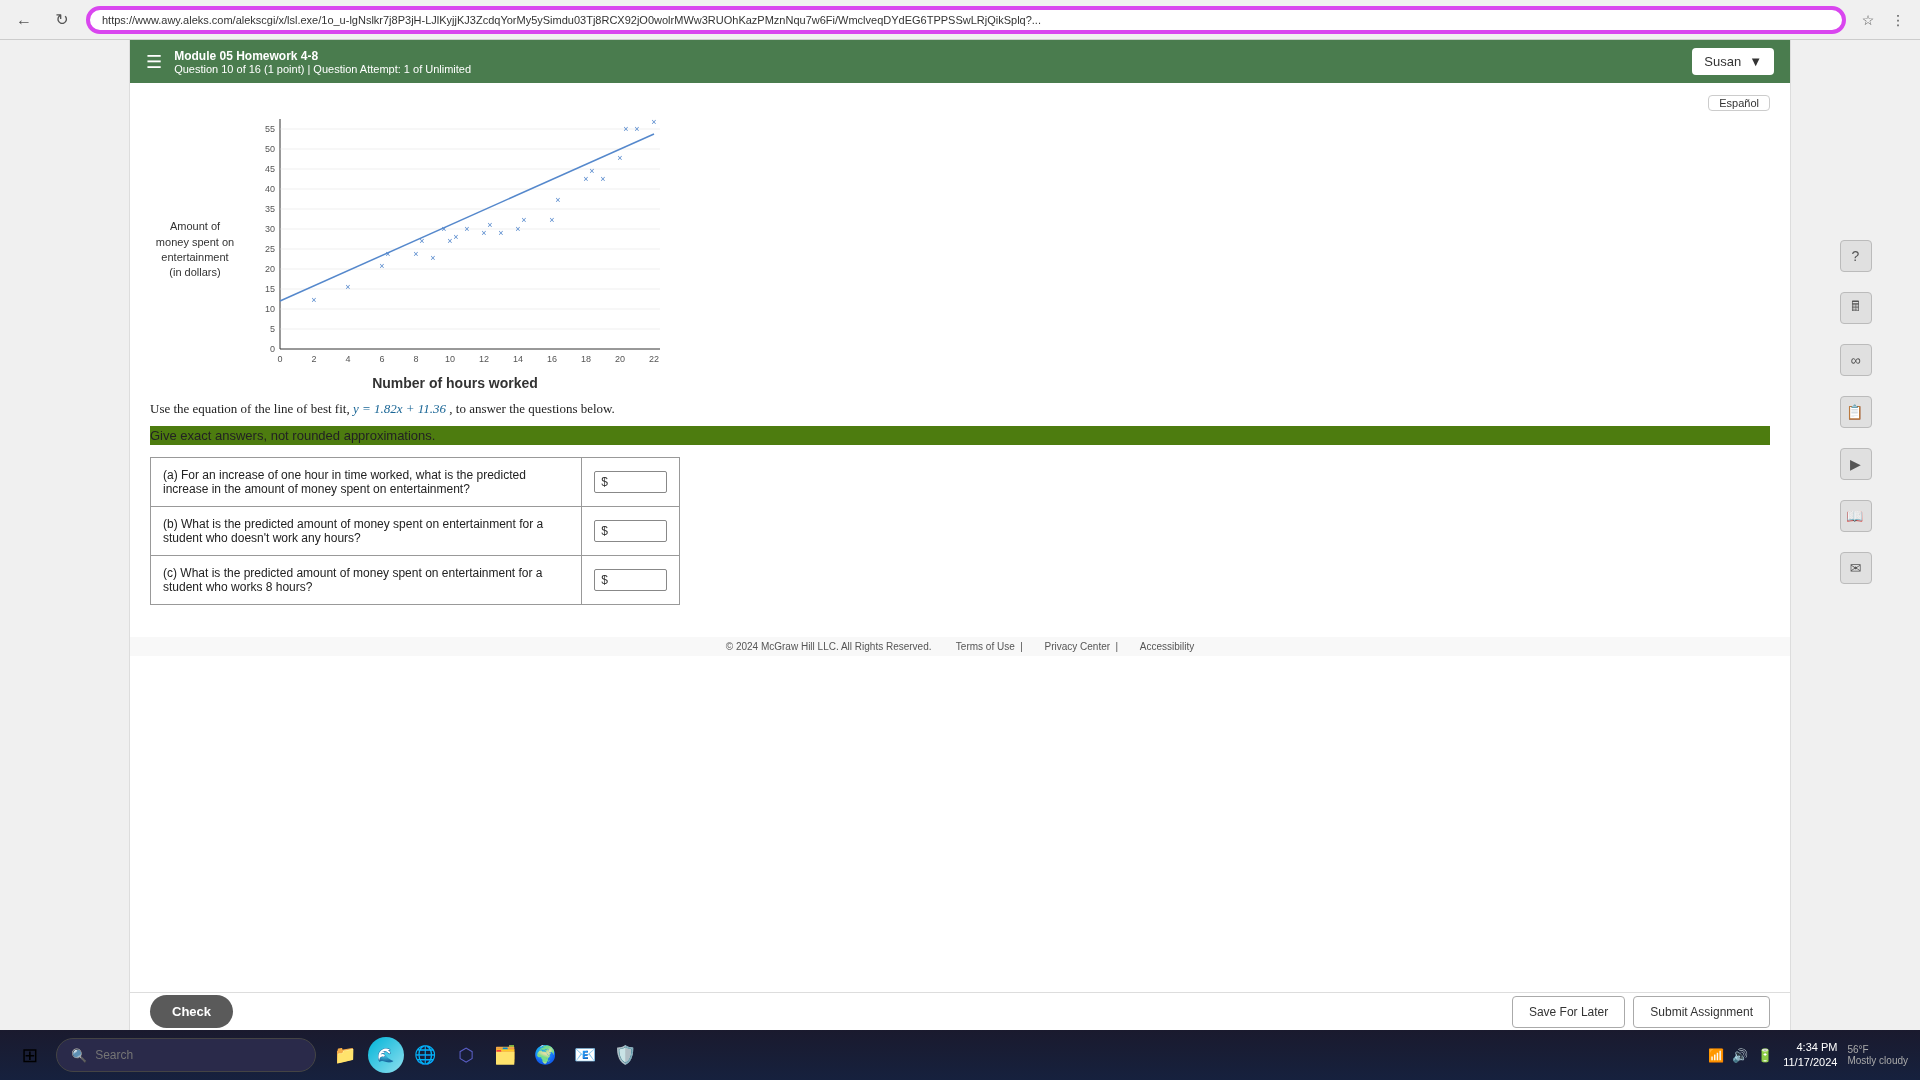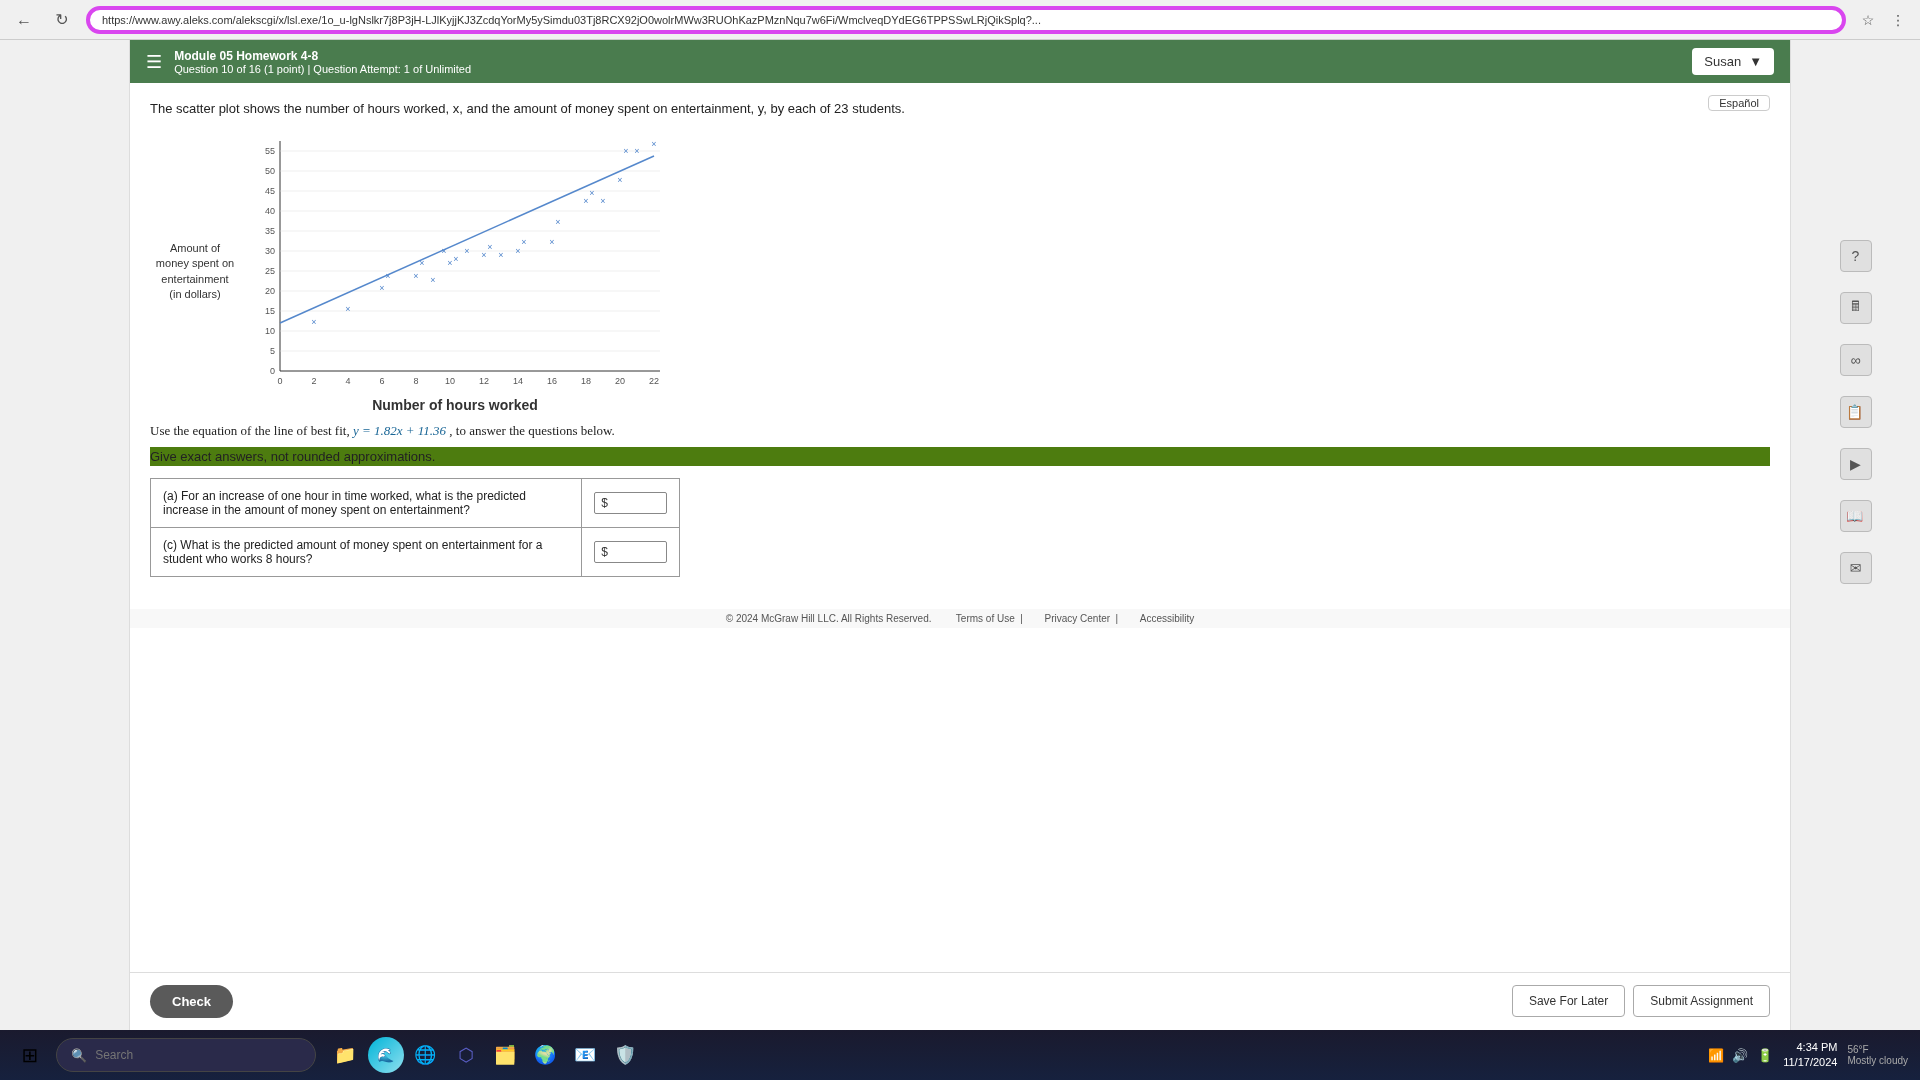--- a/index.html
+++ b/index.html
@@ -215,24 +215,24 @@
     }
 
     
     .bottom-bar {
       position: absolute;
       bottom: 0;
       left: 0;
       right: 0;
       background: white;
       border-top: 1px solid #ddd;
-      padding: 12px 20px;
+      padding: 2px 20px;
       display: flex;
       justify-content: space-between;
-      align-items: flex-start;
+      align-items: flex-end;
     }
     .check-btn {
       background: #5a5a5a;
       color: white;
       border: none;
       border-radius: 20px;
       padding: 9px 22px;
       font-size: 13px;
       cursor: pointer;
       font-weight: bold;
@@ -436,21 +436,20 @@
     <button class="user-btn">
       <span>Susan</span>
       <span>▼</span>
     </button>
   </div>
 
   <div class="content-area">
 
     <button class="espanol-btn">Español</button>
 
-    <p class="question-text">The scatter plot shows the number of hours worked, x, and the amount of money spent on entertainment, y, by each of 23 students.</p>
 
     <div class="chart-container">
       <div class="y-axis-label">Amount of<br>money spent on<br>entertainment<br>(in dollars)</div>
       <div class="chart-svg-wrapper">
         <svg width="430" height="260">
 
           <g transform="translate(40,10)">
 
             <line x1="0" y1="0" x2="0" y2="230" stroke="#333" stroke-width="1"></line>
 
@@ -563,20 +562,29 @@
         <tr>
           <td>(a) For an increase of one hour in time worked, what is the predicted increase in the amount of money spent on entertainment?</td>
           <td class="input-cell">
             <div class="dollar-input">
               <span class="dollar-sign">$</span>
               <input class="answer-input" type="text" value="" style="">
             </div>
           </td>
         </tr>
         <tr>
+          <td>(b) What is the predicted amount of money spent on entertainment for a student who doesn't work any hours?</td>
+          <td class="input-cell">
+            <div class="dollar-input">
+              <span class="dollar-sign">$</span>
+              <input class="answer-input" type="text" value="" style="">
+            </div>
+          </td>
+        </tr>
+        <tr>
           <td>(c) What is the predicted amount of money spent on entertainment for a student who works 8 hours?</td>
           <td class="input-cell">
             <div class="dollar-input">
               <span class="dollar-sign">$</span>
               <input class="answer-input" type="text" value="" style="">
             </div>
           </td>
         </tr>
       </tbody>
     </table>

